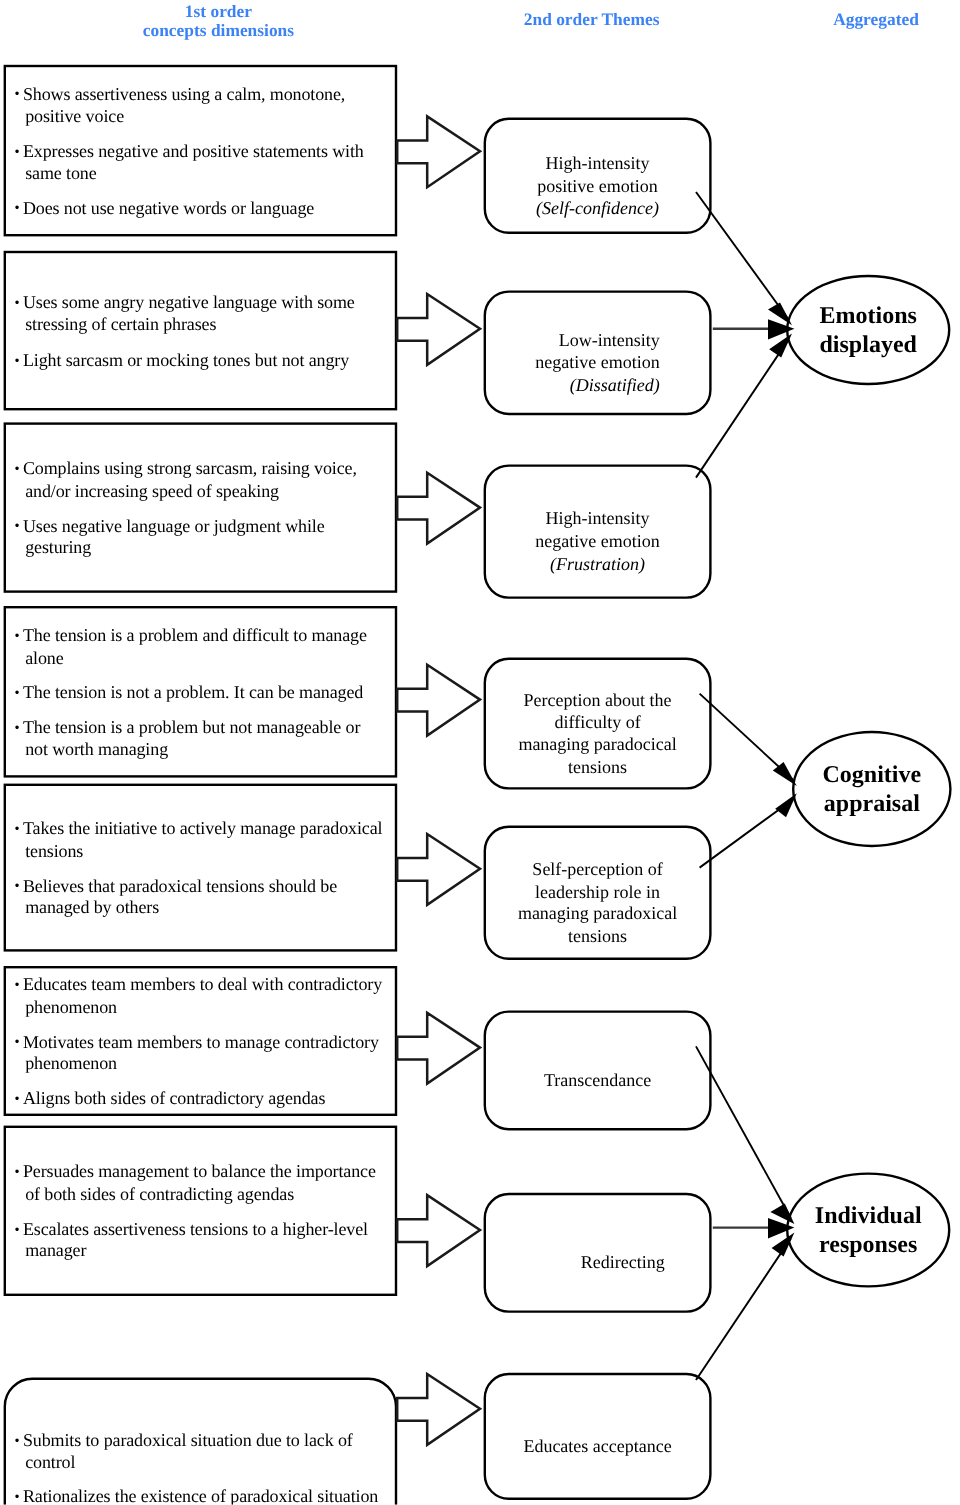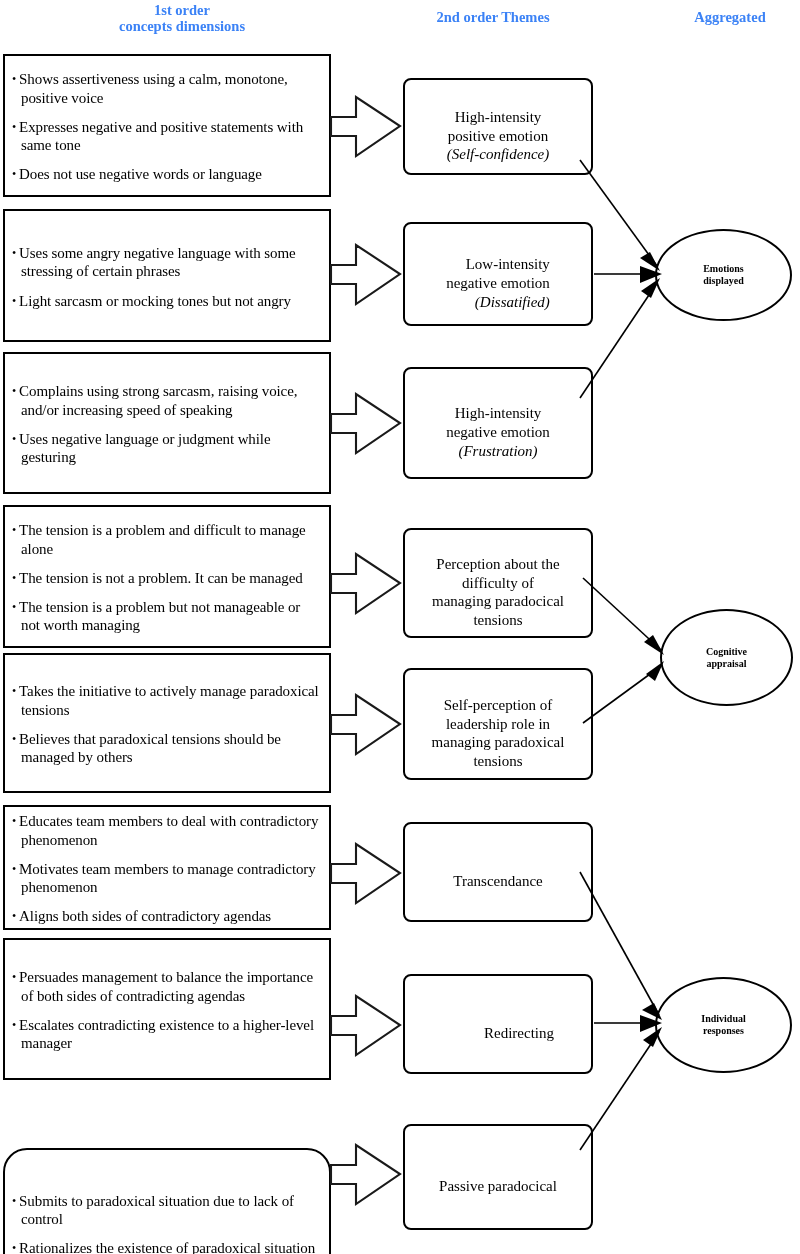--- a/index.html
+++ b/index.html
@@ -59,26 +59,27 @@
     top: -1px;
   }
 
   
   .theme-box {
     position: absolute;
     left: 403px;
     width: 190px;
     box-sizing: border-box;
     border: 2.2px solid #000;
-    border-radius: 8px;
+    border-radius: 21px;
     background: #fff;
     display: flex;
     align-items: center;
     justify-content: center;
     text-align: center;
+    margin-top: 20px;
   }
   .theme-text {
     font-size: 15px;
     line-height: 1.26;
     white-space: pre-line;
     padding: 0 8px;
   }
   .theme-text .ital { font-style: italic; }
 
   
@@ -87,21 +88,21 @@
     box-sizing: border-box;
     border: 2.1px solid #000;
     border-radius: 50%;
     background: #fff;
     display: flex;
     align-items: center;
     justify-content: center;
     text-align: center;
   }
   .agg-text {
-    font-size: 10px;
+    font-size: 20px;
     font-weight: bold;
     line-height: 1.2;
     white-space: pre-line;
   }
 
   svg.overlay {
     position: absolute;
     left: 0; top: 0;
     width: 800px; height: 1254px;
     pointer-events: none;
@@ -162,21 +163,21 @@
   </div>
 
   <div class="concept-box" style="top:805px; height:125px;">
     <p class="bullet-line">Educates team members to deal with contradictory phenomenon</p>
     <p class="bullet-line">Motivates team members to manage contradictory phenomenon</p>
     <p class="bullet-line">Aligns both sides of contradictory agendas</p>
   </div>
 
   <div class="concept-box" style="top:938px; height:142px;">
     <p class="bullet-line">Persuades management to balance the importance of both sides of contradicting agendas</p>
-    <p class="bullet-line">Escalates contradicting existence to a higher-level manager</p>
+    <p class="bullet-line">Escalates assertiveness tensions to a higher-level manager</p>
   </div>
 
   <div class="concept-box" style="top:1148px; height:150px;border-radius:24px;">
     <p class="bullet-line">Submits to paradoxical situation due to lack of control</p>
     <p class="bullet-line">Rationalizes the existence of paradoxical situation</p>
   </div>
 
   <div class="theme-box" style="top:78px; height:97px;">
     <div class="theme-text">
       <span>High-intensity
@@ -226,21 +227,21 @@
   </div>
 
   <div class="theme-box" style="top:974px; height:100px;padding-left:42px;">
     <div class="theme-text">
       <span>Redirecting</span><span class="ital"></span>
     </div>
   </div>
 
   <div class="theme-box" style="top:1124px; height:106px;">
     <div class="theme-text">
-      <span>Passive paradocical</span><span class="ital"></span>
+      <span>Educates acceptance</span><span class="ital"></span>
     </div>
   </div>
 
   <div class="agg-ellipse" style="left:655px; top:229px; width:137px; height:92px;">
     <div class="agg-text">Emotions
 displayed</div>
   </div>
 
   <div class="agg-ellipse" style="left:660px; top:609px; width:133px; height:97px;">
     <div class="agg-text">Cognitive

